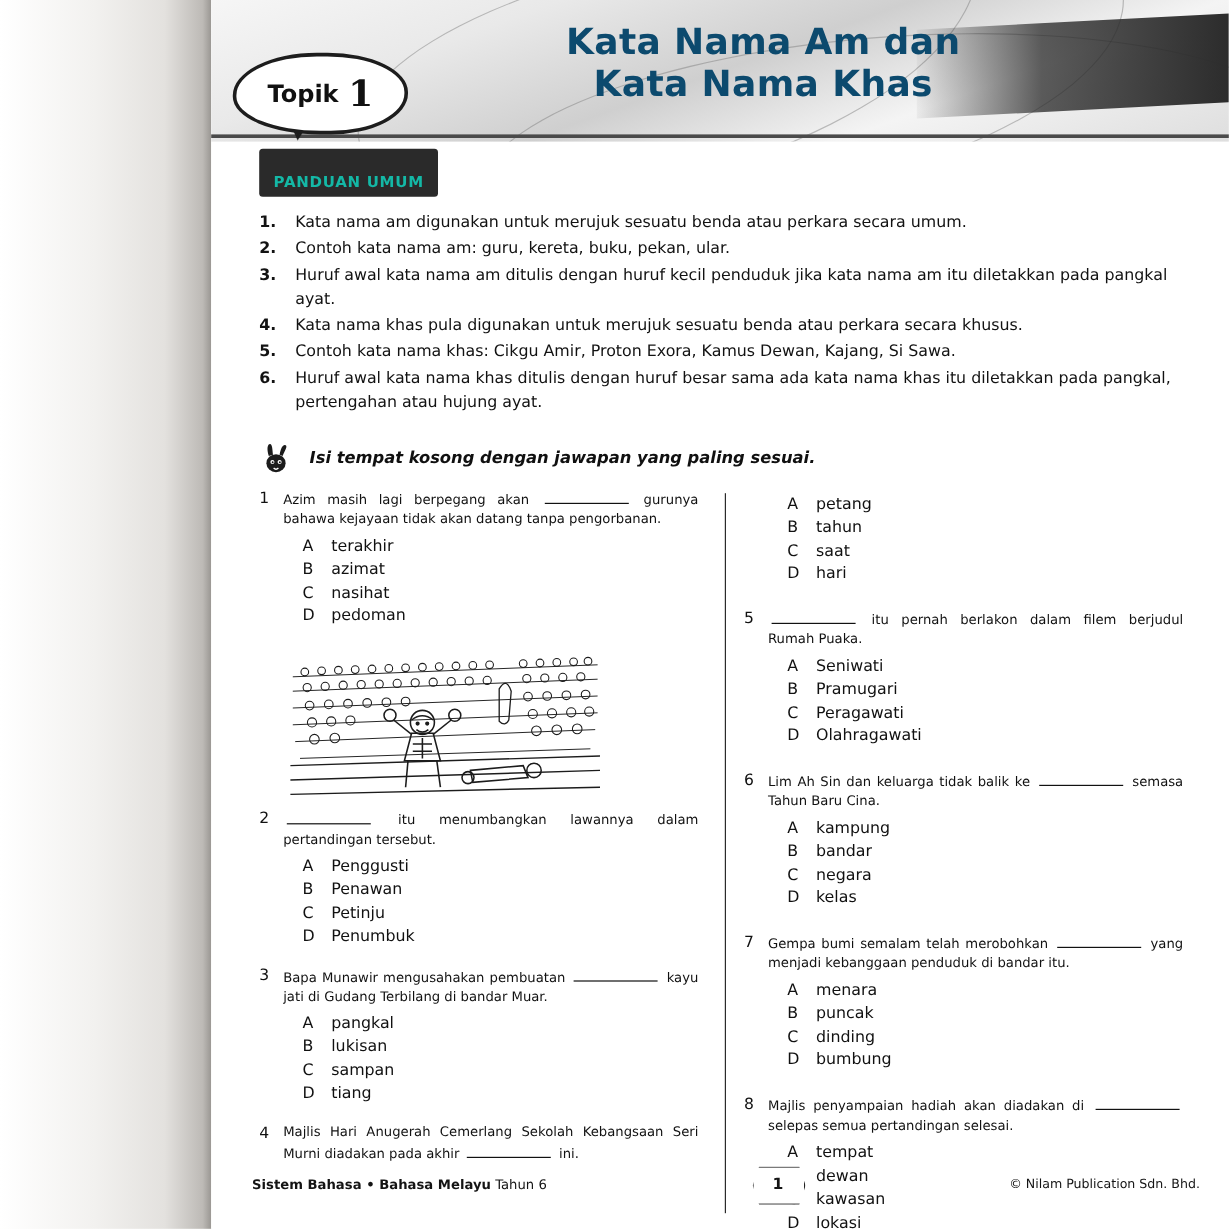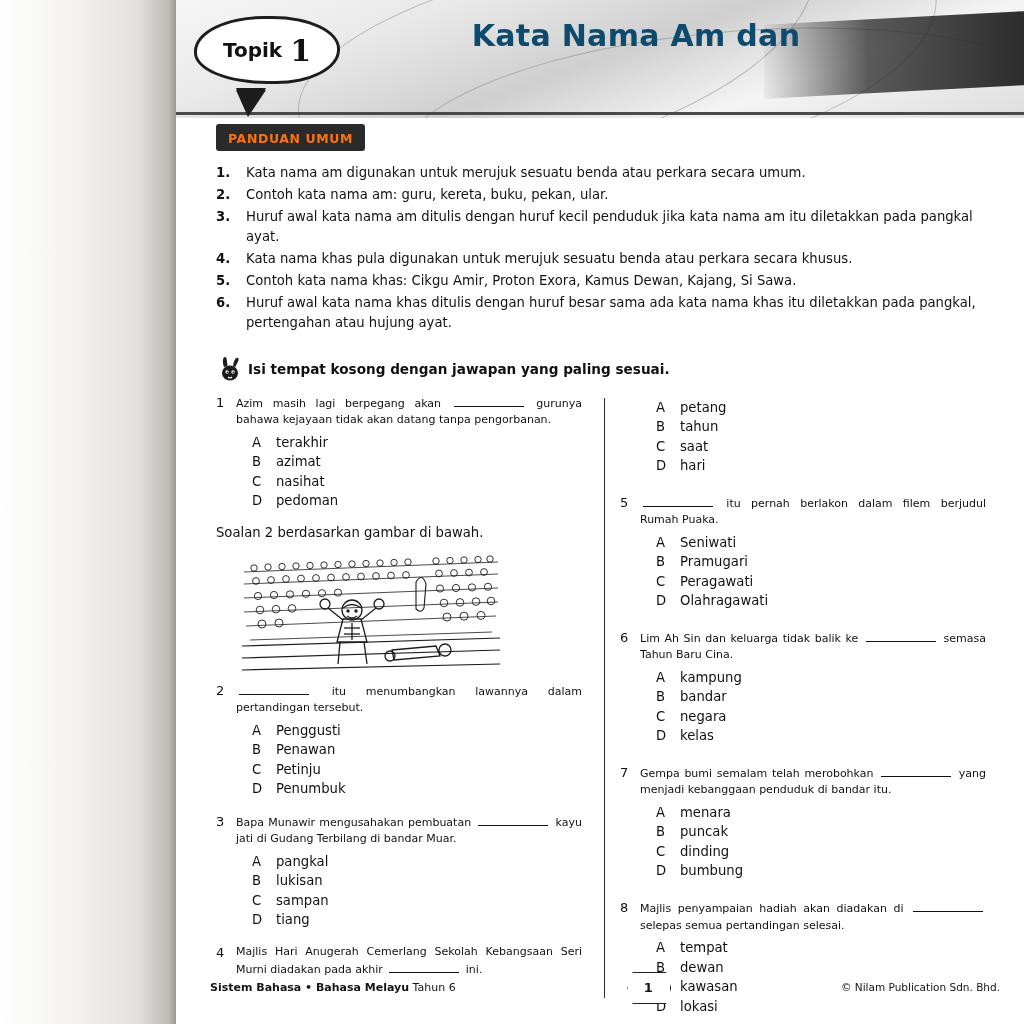--- a/index.html
+++ b/index.html
@@ -57,21 +57,21 @@
     transform: skewY(-3deg);
   }
   .band-line {
     position: absolute;
     left: 0; top: 112px;
     width: 848px; height: 3px;
     background: #4a4a4a;
   }
   .topik-bubble {
     position: absolute;
-    left: 18px; top: 16px;
+    left: 18px; top: 44px;
     width: 140px; height: 62px;
     background: #ffffff;
     border: 3px solid #1d1d1d;
     border-radius: 48% 46% 44% 50% / 52% 48% 50% 46%;
     display: flex;
     align-items: center;
     justify-content: center;
     gap: 8px;
   }
   .topik-bubble .t-label {
@@ -118,25 +118,25 @@
     letter-spacing: 0.3px;
   }
   .content {
     position: absolute;
     left: 34px; top: 124px;
     width: 790px;
   }
   .panduan-tag {
     display: inline-block;
     background: #2a2a2a;
-    color: #f97316;
+    color: #14b8a6;
     font-size: 12.5px;
     font-weight: bold;
     letter-spacing: 0.6px;
-    padding: 7px 12px 5px 12px;
+    padding: 20px 12px 5px 12px;
     border-radius: 3px;
     margin-left: 6px;
   }
   .guide-list {
     margin: 12px 0 0 0;
     padding: 0;
     list-style: none;
     font-size: 13.2px;
     line-height: 1.52;
     color: #121212;
@@ -149,22 +149,23 @@
   .guide-list li .num {
     position: absolute;
     left: 6px;
     top: 0;
     font-weight: bold;
   }
 
   .instruction-row {
     display: flex;
     align-items: center;
-    gap: 2px;
+    gap: 12px;
     margin: 20px 0 6px 6px;
+    font-style: italic;
   }
   .rabbit-icon { width: 30px; height: 30px; }
   .instruction-text {
     font-size: 13.6px;
     font-weight: bold;
     color: #101010;
   }
 
   .columns {
     position: relative;
@@ -284,20 +285,21 @@
     <div class="band-line"></div>
 
     <div class="bubble-tail"></div>
     <div class="topik-bubble">
       <span class="t-label">Topik</span>
       <span class="t-num">1</span>
     </div>
 
     <div class="title">
       <div>Kata Nama Am dan</div>
+      <div>Kata Nama Khas</div>
     </div>
 
     <div class="content">
 
       <div class="panduan-tag">PANDUAN UMUM</div>
 
       <ul class="guide-list">
         <li>
           <span class="num">1.</span>
           <span>Kata nama am digunakan untuk merujuk sesuatu benda atau perkara secara umum.</span>
@@ -365,21 +367,20 @@
                     <span>nasihat</span>
                   </div>
                 <div class="opt">
                     <span class="lab">D</span>
                     <span>pedoman</span>
                   </div>
               </div>
             </div>
           </div>
 
-          <div class="soalan-note">Soalan 2 berdasarkan gambar di bawah.</div>
 
           <div class="figure">
             <svg viewBox="0 0 262 128" width="262" height="128" aria-hidden="true">
               <rect x="0" y="0" width="262" height="128" fill="#ffffff"></rect>
 
               <g stroke="#1c1c1c" stroke-width="0.8" fill="none">
                 <path d="M4 26 L258 16"></path>
                 <path d="M4 38 L258 28"></path>
                 <path d="M4 52 L258 42"></path>
                 <path d="M4 66 L258 56"></path>

